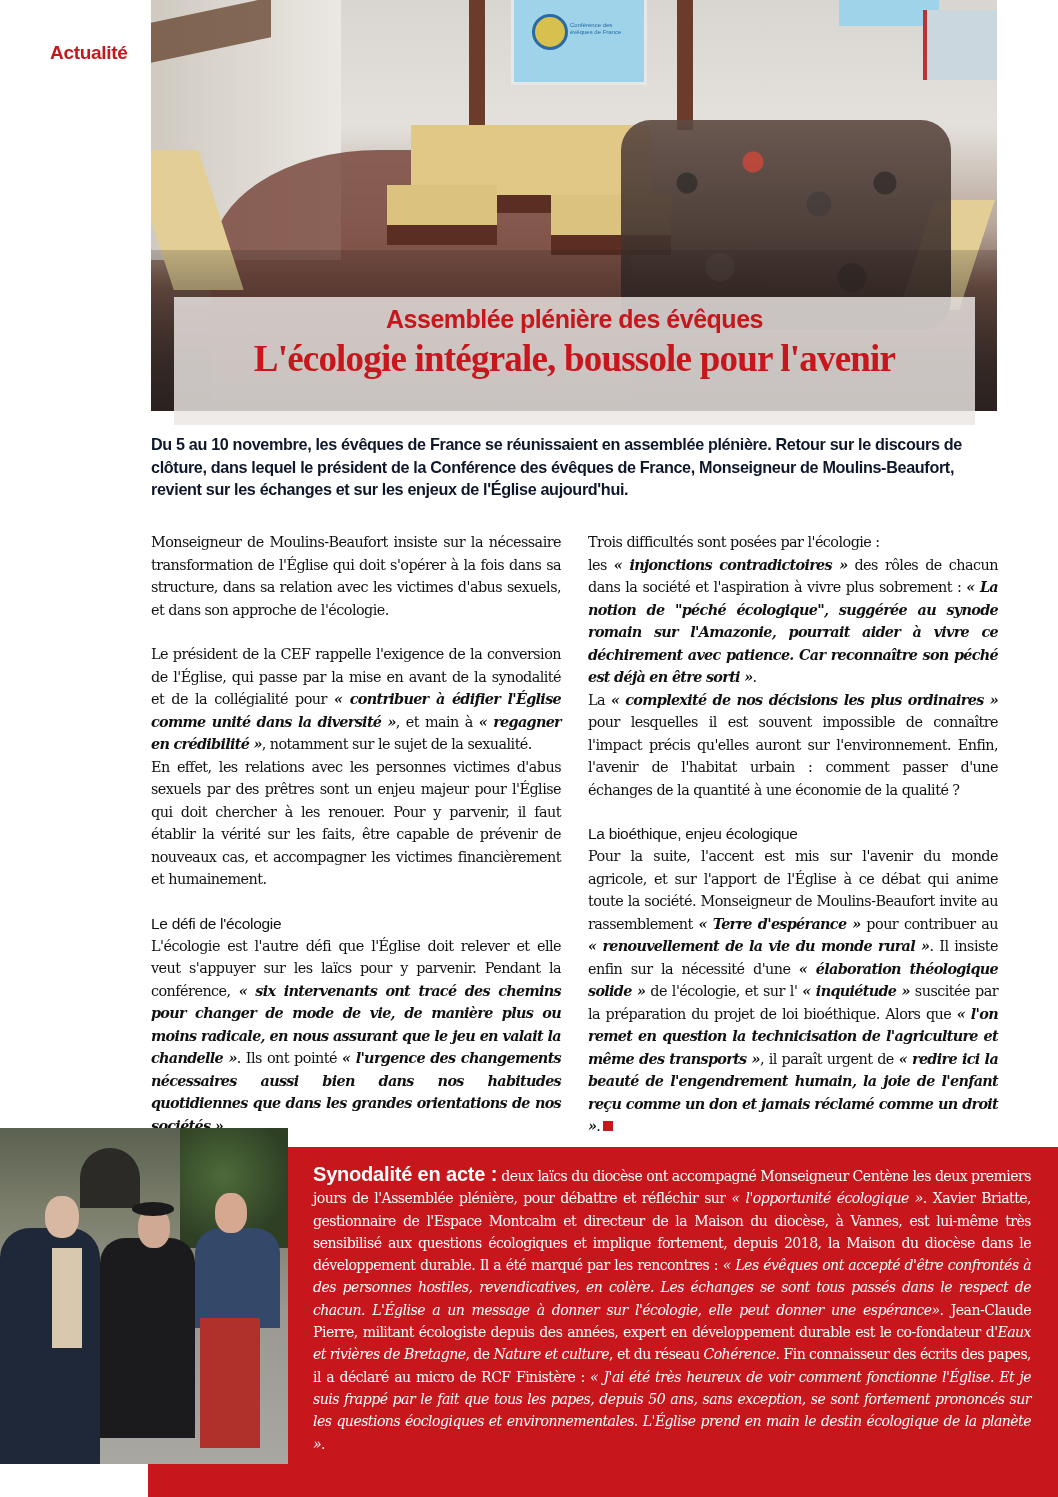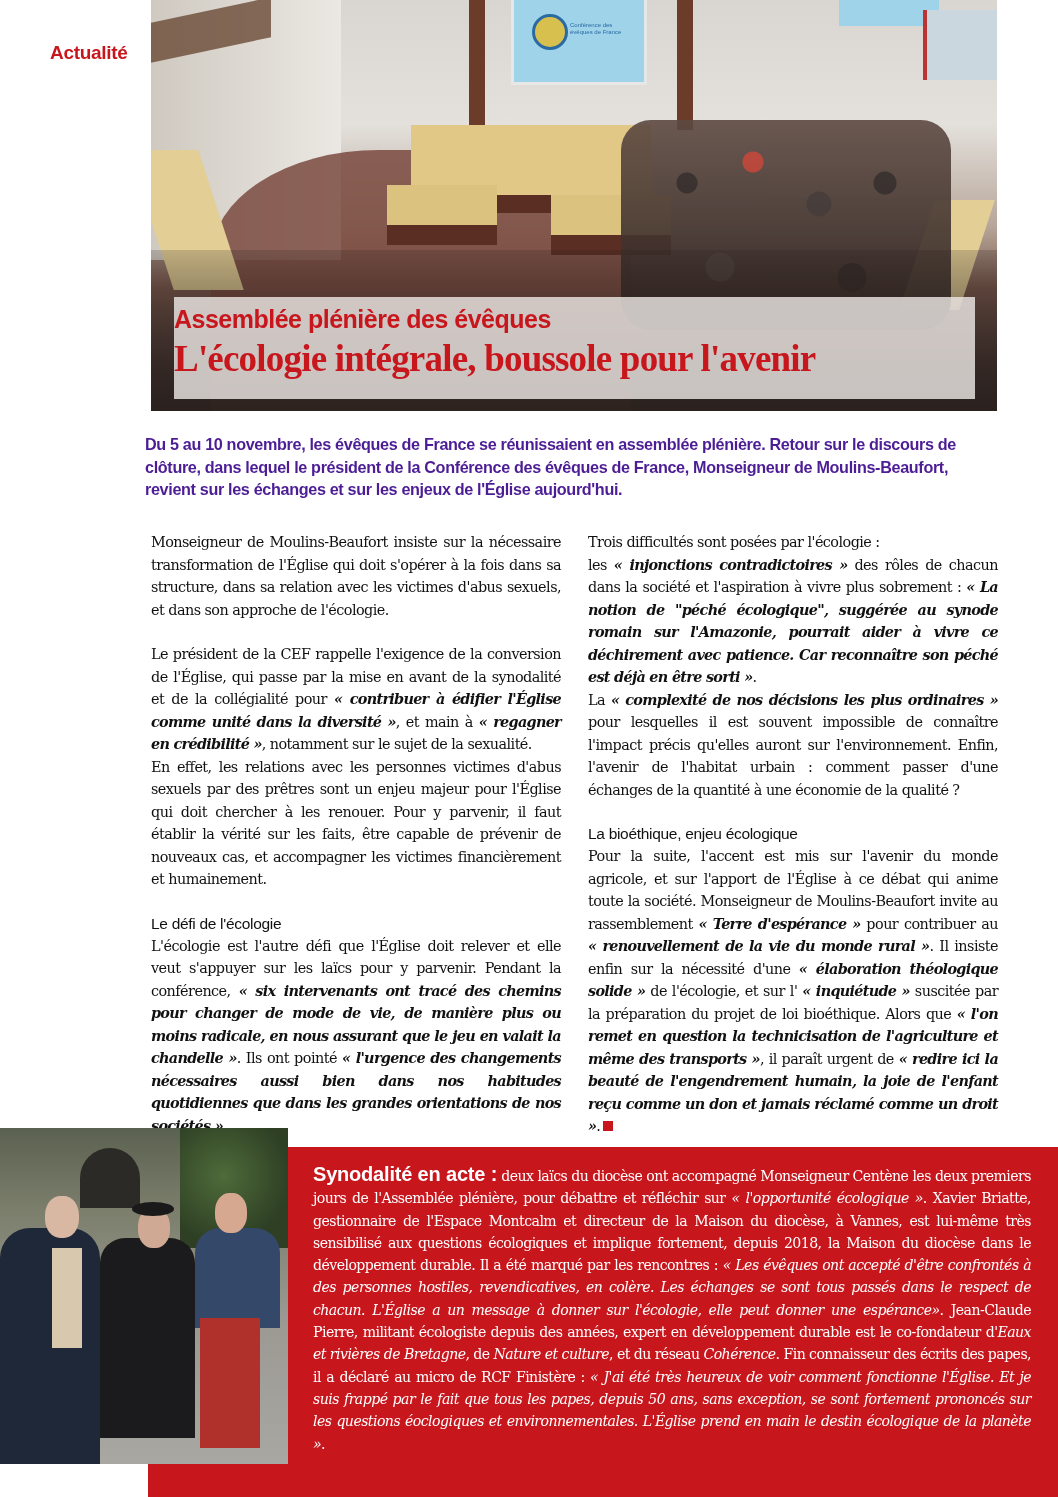--- a/index.html
+++ b/index.html
@@ -44,38 +44,38 @@
                 radial-gradient(circle at 60% 40%, #3b3230 0 12px, transparent 13px),
                 radial-gradient(circle at 80% 30%, #2b2422 0 11px, transparent 12px),
                 radial-gradient(circle at 30% 70%, #453a36 0 14px, transparent 15px),
                 radial-gradient(circle at 70% 75%, #2b2422 0 14px, transparent 15px),
                 linear-gradient(180deg, #5d4a42, #2d2321);
     border-radius: 30px; opacity: .9; }
   .hero .crowd2 { position:absolute; left:0; top:250px; width:846px; height:170px;
     background: linear-gradient(180deg, rgba(40,30,28,.2), #2a211e); }
 
   .title-overlay {
-    position:absolute; left:174px; top:297px; width:801px; height:102px;
-    background: rgba(235, 230, 228, 0.82); 
+    position:absolute; left:174px; top:297px; width:801px; height:128px;
+    background: rgba(235, 230, 228, 0.82); text-align:center;
   }
   .title-overlay .kicker {
     position:absolute; left:0; right:0; top:8px;
     font-family: "Liberation Sans", sans-serif; font-weight:bold; font-size:25px;
     color:#c8161d; letter-spacing:-0.5px;
   }
   .title-overlay .headline {
     position:absolute; left:0; right:0; top:40px;
     font-family: Liberation Serif, serif; font-weight:bold; font-size:37px;
     color:#c8161d; letter-spacing:-0.8px; white-space:nowrap;
   }
 
   .lead {
-    position:absolute; left:145px; top:433px; width:830px;
+    position:absolute; left:151px; top:433px; width:830px;
     font-family: "Liberation Sans", sans-serif; font-weight:bold; font-size:16.2px;
-    line-height:22.5px; color:#4c1d95; letter-spacing:-0.35px;
+    line-height:22.5px; color:#0f172a; letter-spacing:-0.35px;
   }
 
   .col {
     position:absolute; width:410px;
     font-family: "DejaVu Serif", serif; font-size:14.4px; line-height:22.5px;
     text-align: justify; color:#111; letter-spacing:-0.55px;
   }
   .col p { margin:0; }
   .col p.gap { margin-top:22px; }
   .col em { font-style: italic; font-weight: bold; letter-spacing:-0.7px; }

